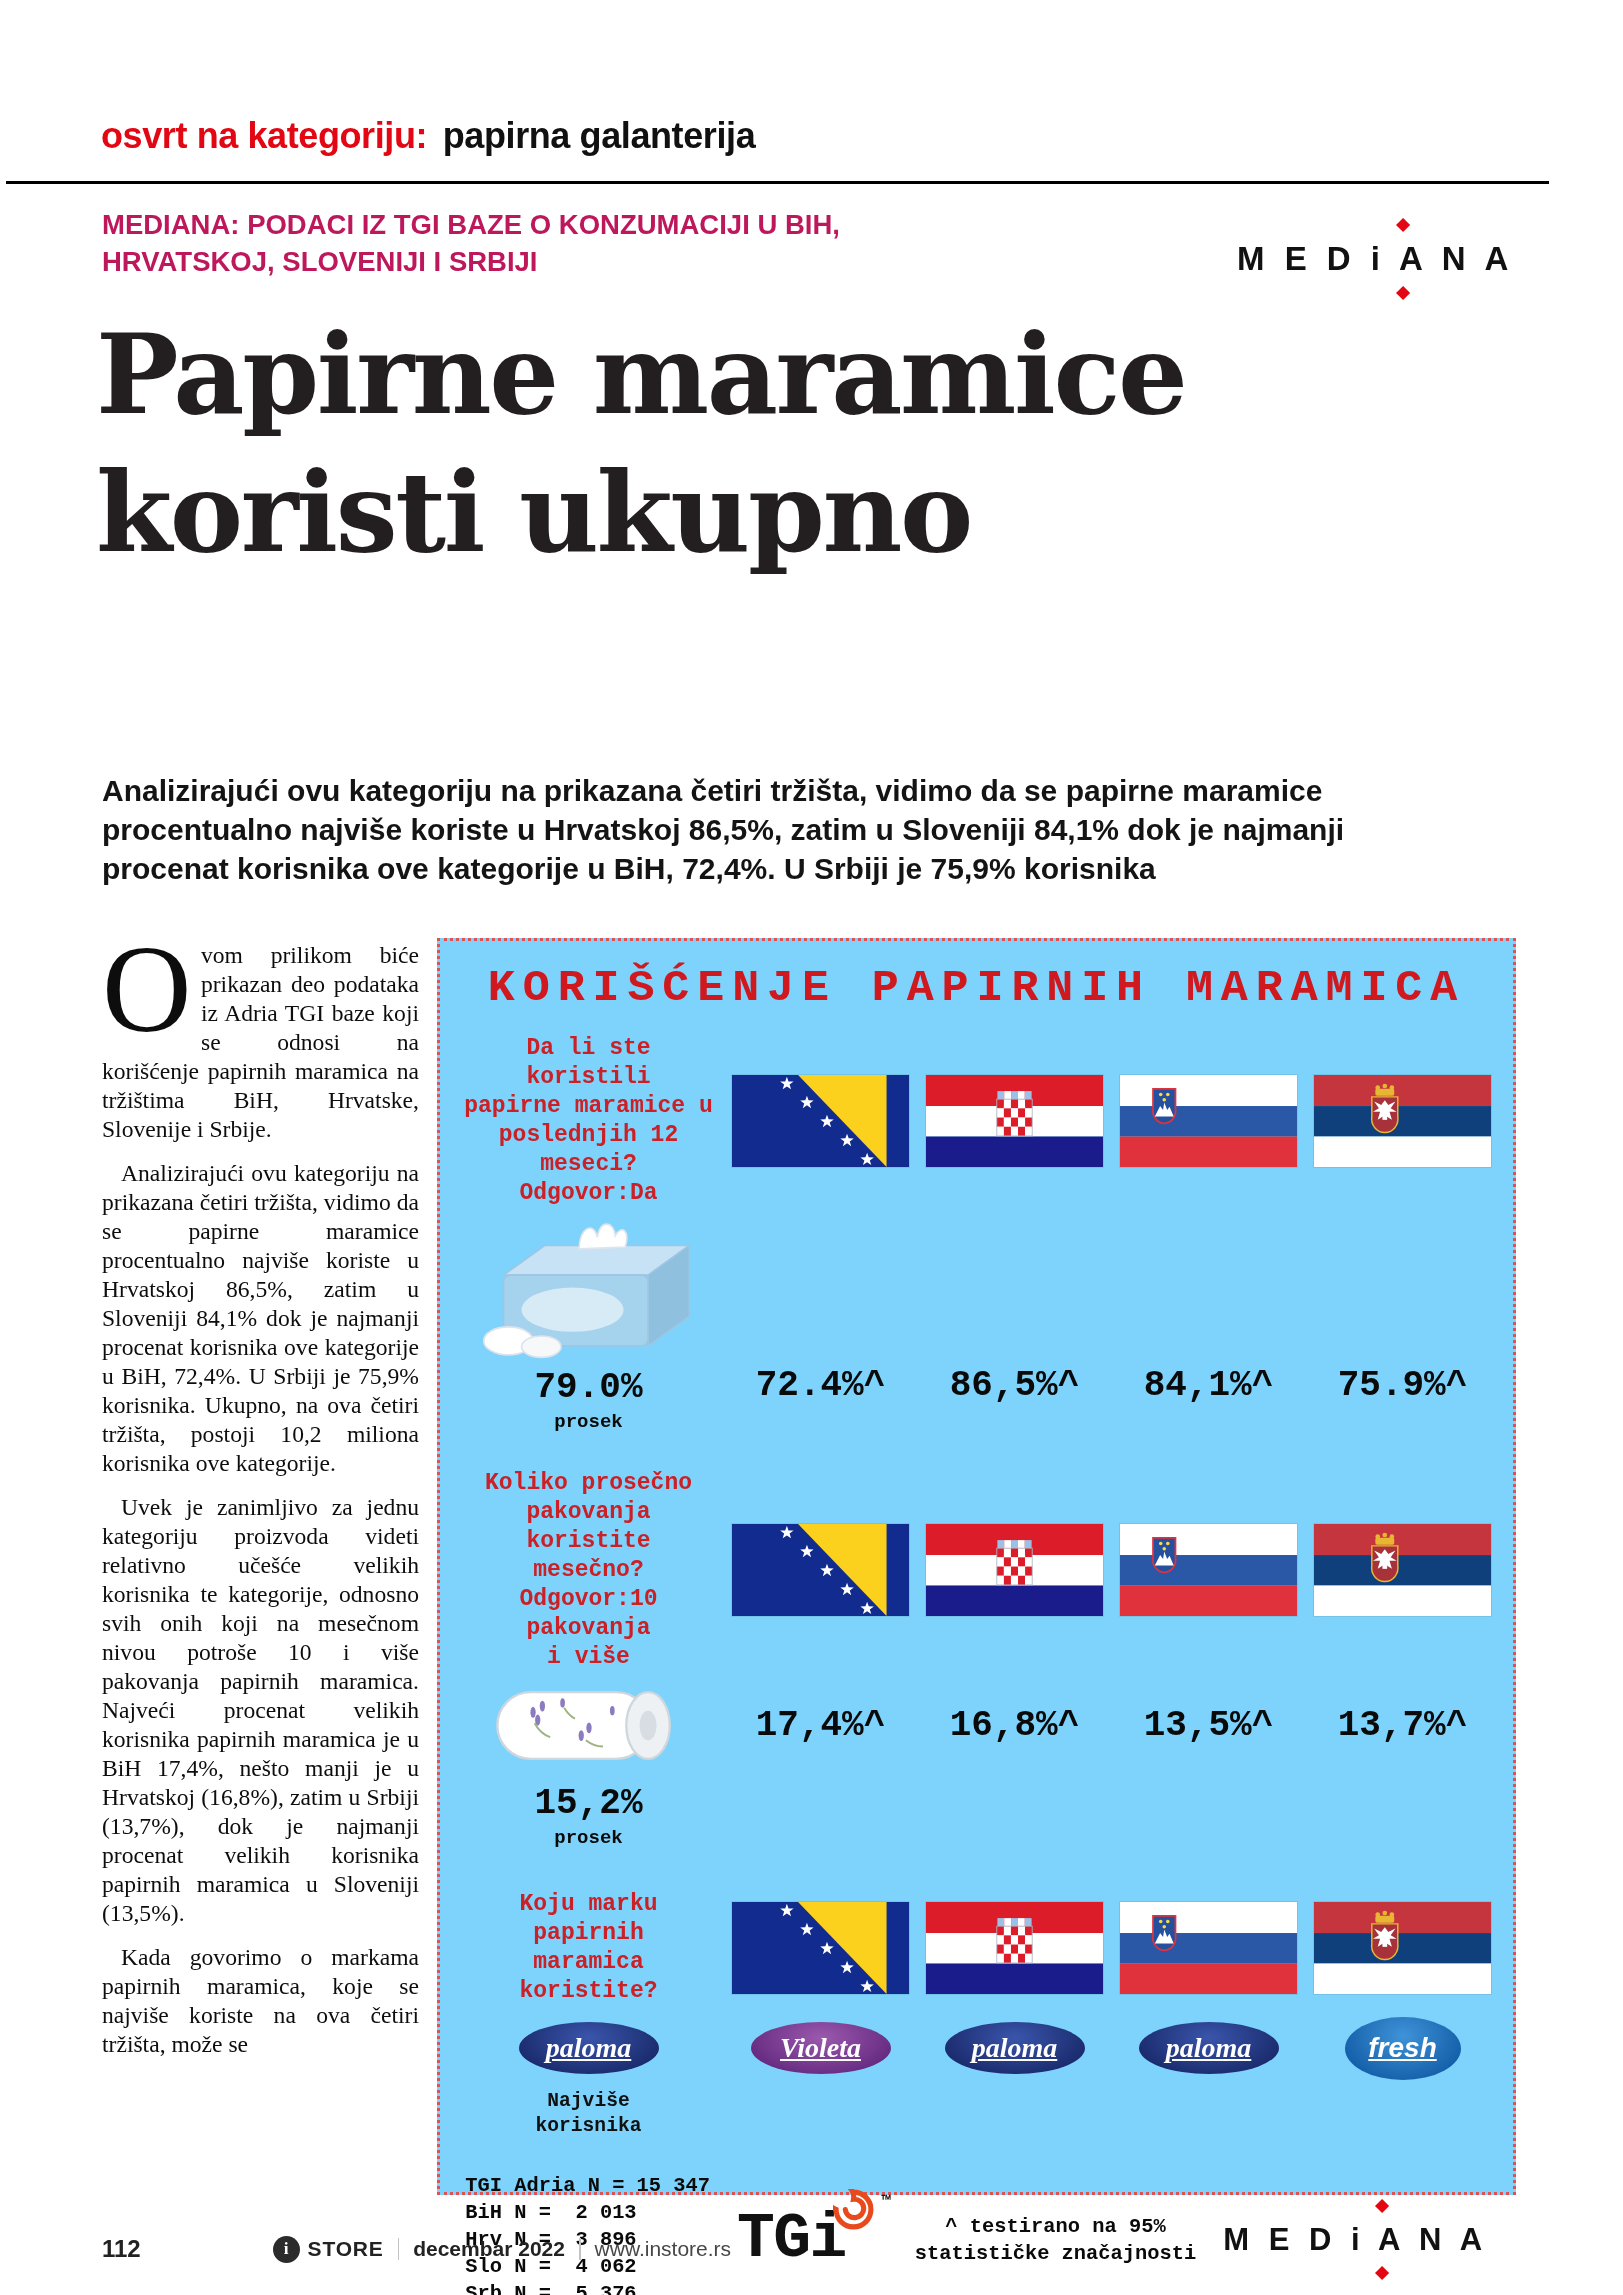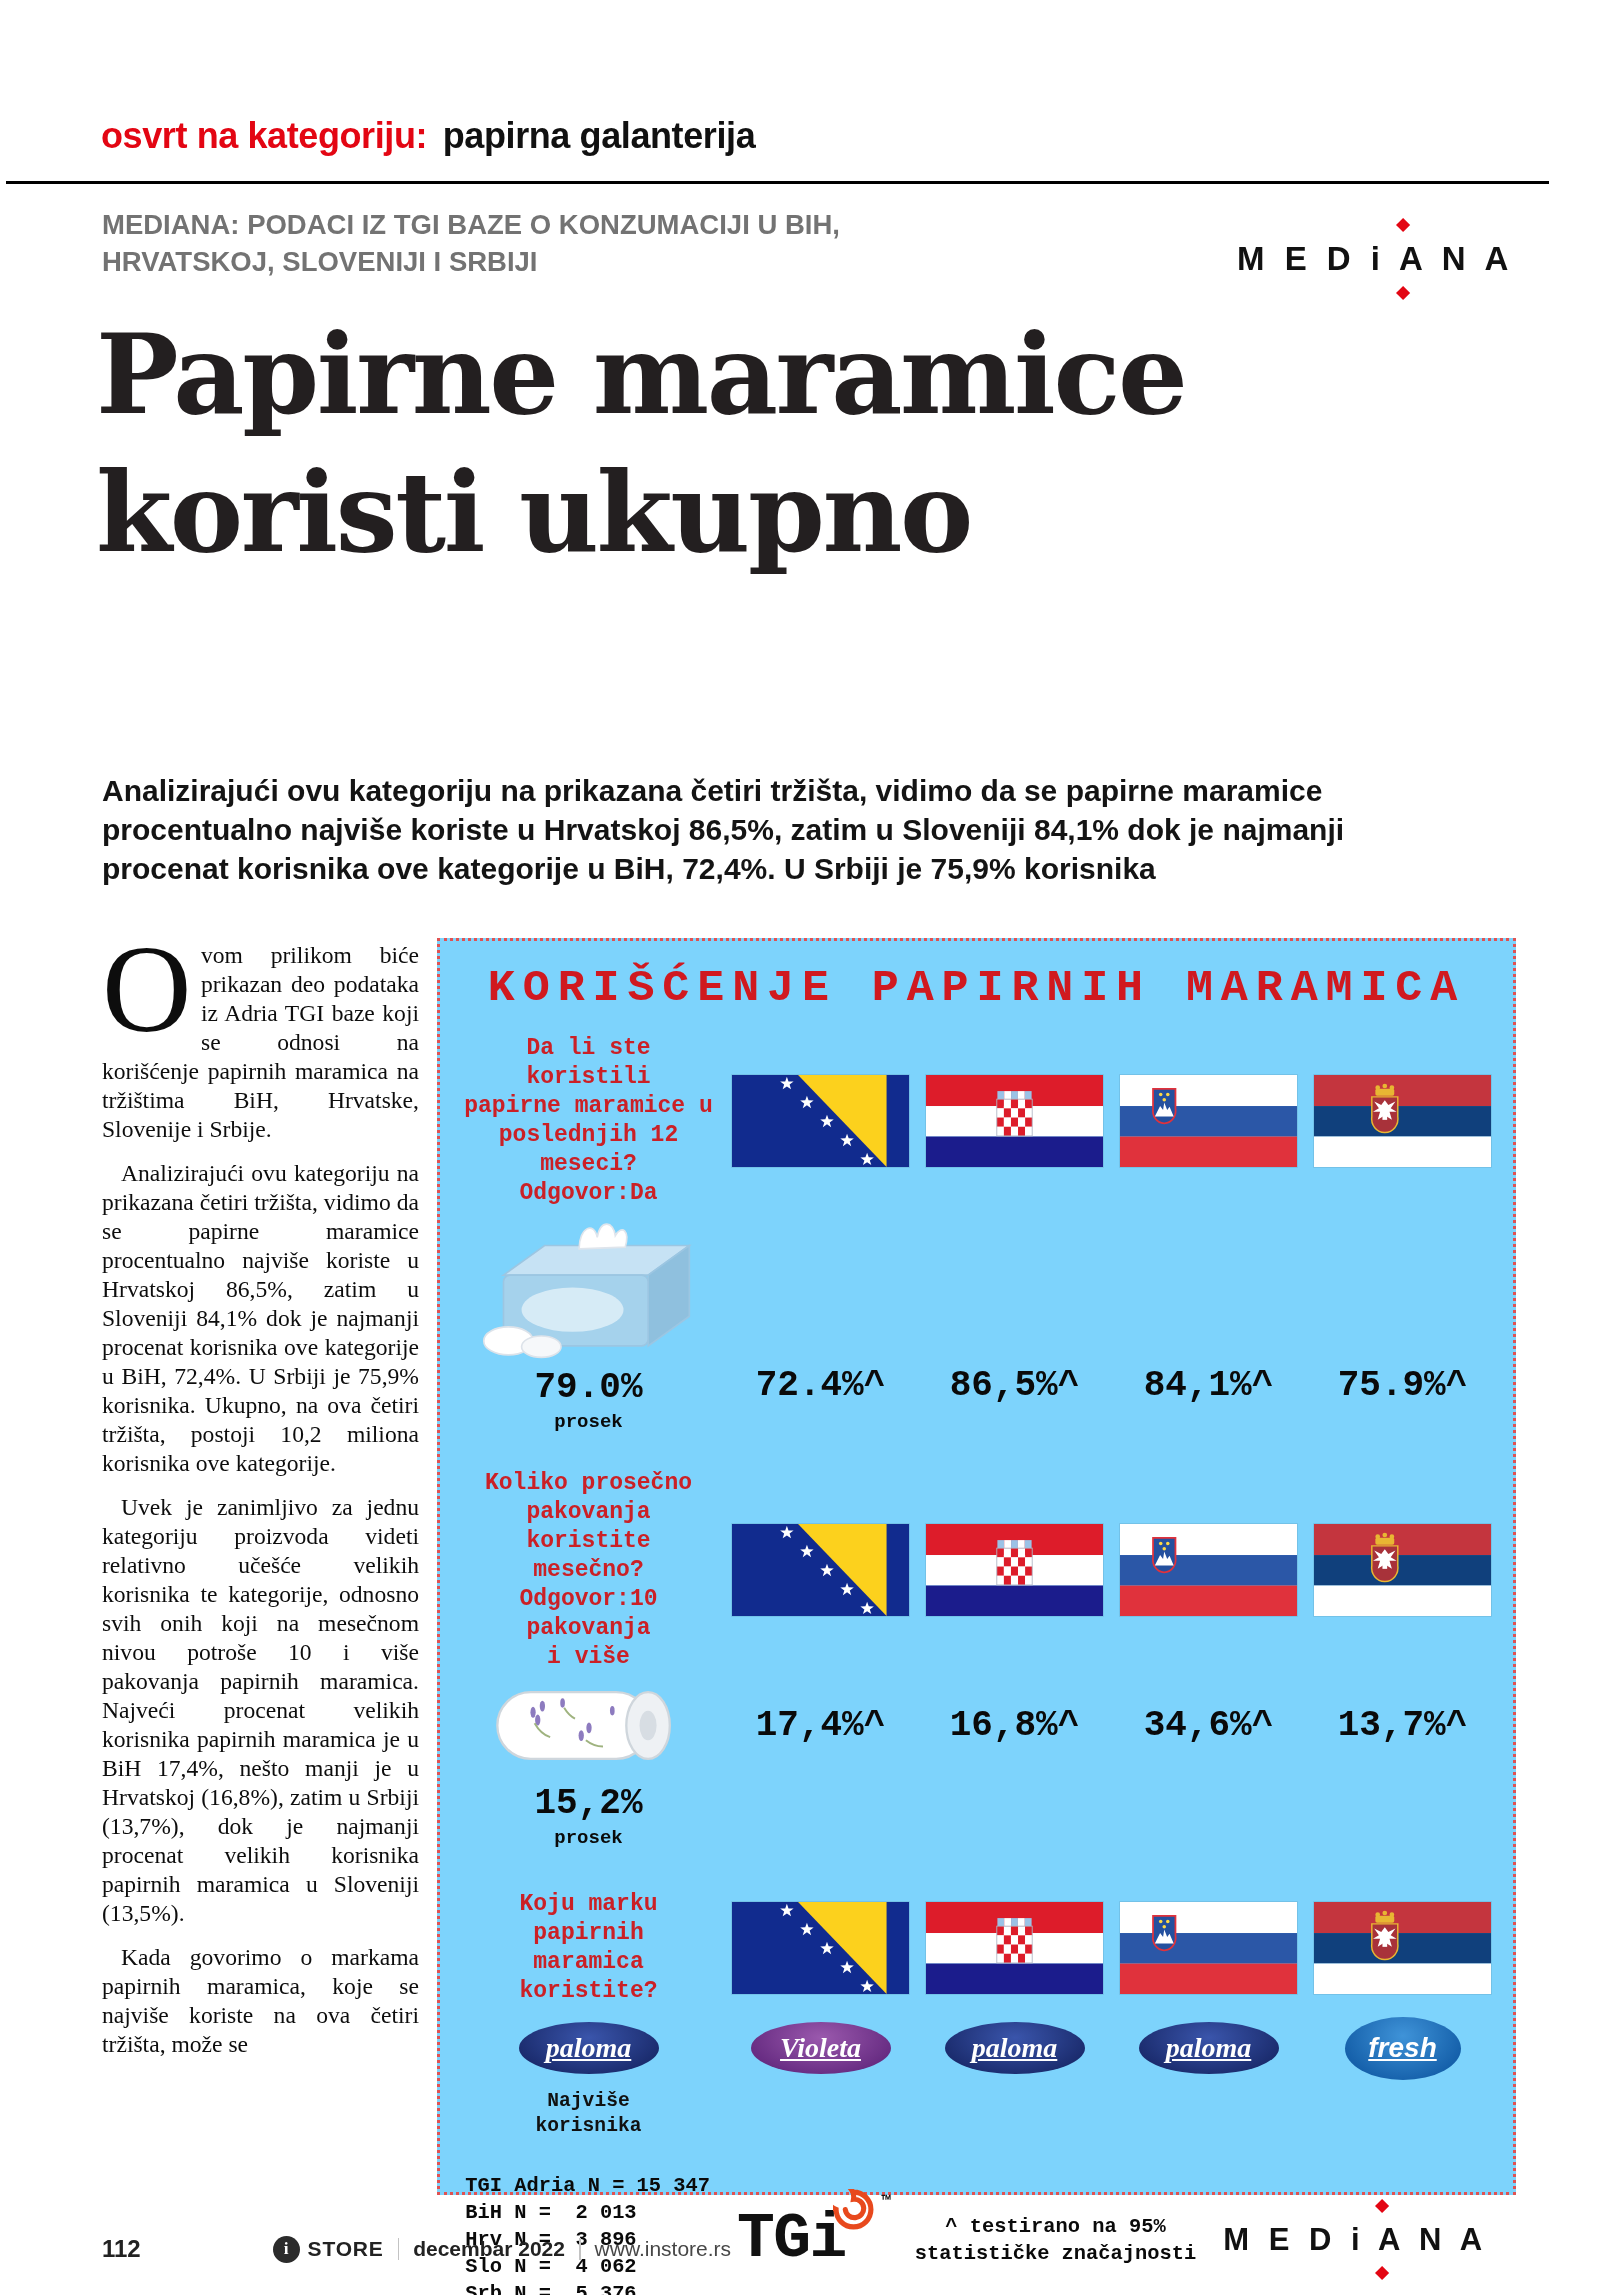--- a/index.html
+++ b/index.html
@@ -4,21 +4,21 @@
 <style>
   *{margin:0;padding:0;box-sizing:border-box;}
   html,body{background:#ffffff;}
   .page{position:relative;width:1555px;height:2295px;background:#fff;overflow:hidden;
         font-family:"Liberation Sans",sans-serif;color:#111;}
 
   
   .kicker{position:absolute;left:101px;top:115px;font-size:36px;font-weight:800;letter-spacing:-0.4px;white-space:nowrap;}
   .kicker-red{color:#e30613;margin-right:15.7px;}
   .rule{position:absolute;left:6.3px;right:6.3px;top:181px;height:3.1px;background:#000;}
-  .subheader{position:absolute;left:102px;top:206px;font-size:27.5px;font-weight:700;line-height:37px;color:#737373;}
+  .subheader{position:absolute;left:102px;top:206px;font-size:27.5px;font-weight:700;line-height:37px;color:#be185d;}
 
   .mediana{position:relative;display:inline-block;font-weight:700;font-size:33px;letter-spacing:5.5px;color:#111;
            font-family:"Liberation Sans",sans-serif;white-space:nowrap;}
   .mediana .mdot{position:absolute;width:10.2px;height:10.2px;background:#e30613;transform:rotate(45deg);left:58%;}
   .mdot-top{top:-20.4px;}
   .mdot-bottom{bottom:-20.4px;}
   .mediana-top{position:absolute;left:1237px;top:240px;}
 
   
   .headline{position:absolute;left:96px;top:306px;font-family:"DejaVu Serif",serif;font-weight:700;
@@ -316,21 +316,21 @@
           </g>
           <g stroke="#9fb37f" stroke-width="2.5" fill="none">
             <path d="M60,62 q8,14 20,18"></path>
               <path d="M126,84 q10,8 22,8"></path>
               <path d="M98,42 q6,10 14,14"></path>
           </g>
         </svg>
       </div>
       <div class="val">17,4%^</div>
       <div class="val">16,8%^</div>
-      <div class="val">34,6%^</div>
+      <div class="val">13,5%^</div>
       <div class="val">13,7%^</div>
 
       <div class="avg">15,2%</div>
       <div></div>
         <div></div>
         <div></div>
         <div></div>
 
       <div class="avg-label">prosek</div>
       <div></div>

